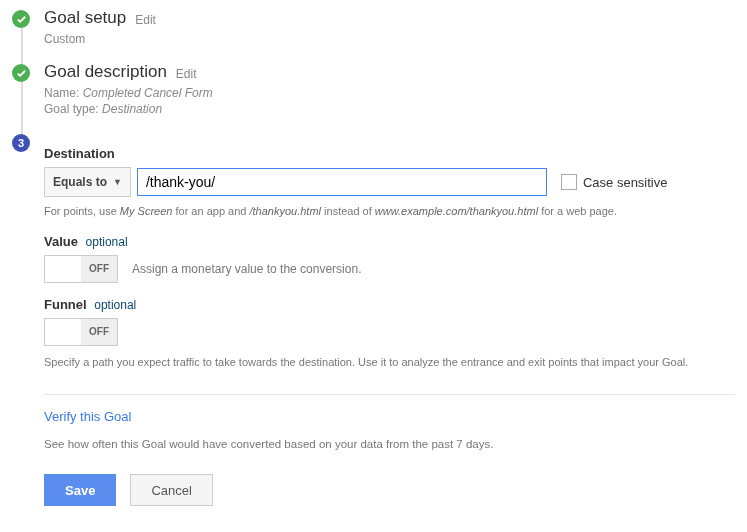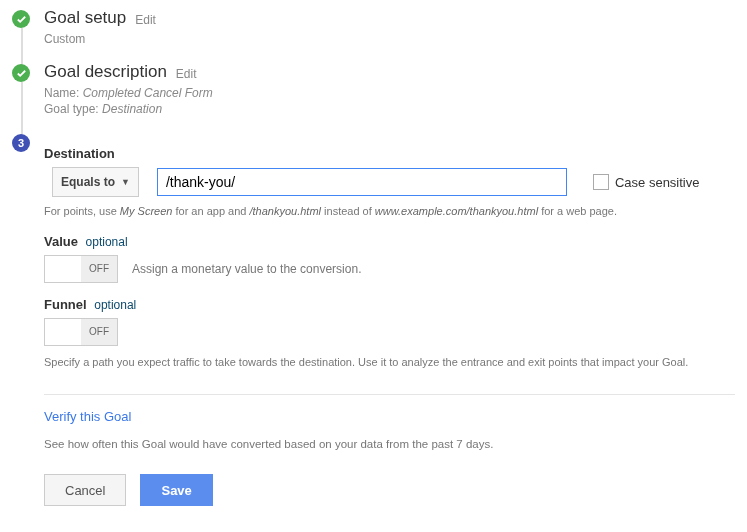--- a/index.html
+++ b/index.html
@@ -44,21 +44,21 @@
   .step-icon.done { background: #4caf50; }
   .step-icon.active { background: #3f51b5; }
   .step-body { flex: 1; padding-bottom: 14px; }
   .step-title-row { display: flex; align-items: center; gap: 9px; }
   .step-title { font-size: 17px; color: #333; margin: 0 0 4px 0; font-weight: 400; }
   .edit-link { font-size: 12px; color: #888; cursor: pointer; }
   .sub-gray { color: #888; font-size: 12px; margin-bottom: 2px; }
   .sub-gray .ital { font-style: italic; }
   .sec-head { font-size: 13px; font-weight: bold; color: #333; margin-top: 14px; margin-bottom: 6px; }
   .sec-head .opt { font-weight: normal; color: #0c4a6e; font-size: 12px; margin-left: 4px; }
-  .dest-row { display: flex; align-items: center; gap: 18px; margin-left: 8px; }
+  .dest-row { display: flex; align-items: center; gap: 6px; }
   .dropdown {
     display: inline-flex; align-items: center;
     border: 1px solid #ccc; background: #f7f7f7;
     height: 28px; padding: 0 8px; font-size: 12px; color: #444;
     cursor: pointer; font-weight: bold;
   }
   .dropdown .caret { margin-left: 6px; font-size: 9px; color: #555; }
   .dest-input {
     border: 1px solid #4285f4;
     height: 28px; box-sizing: border-box;
@@ -72,21 +72,21 @@
   }
   .hint { font-size: 11px; color: #777; margin-top: 6px; line-height: 1.5; }
   .hint .ital { font-style: italic; color: #666; }
   .toggle-row { display: flex; align-items: center; gap: 14px; }
   .toggle {
     display: inline-flex; border: 1px solid #ccc; height: 26px;
     cursor: pointer;
   }
   .toggle .half {
     width: 36px; display: flex; align-items: center; justify-content: center;
-    font-size: 10px; font-weight: normal; color: #666;
+    font-size: 10px; font-weight: bold; color: #666;
   }
   .toggle .off-active { background: #eee; }
   .toggle .blank { background: #fff; }
   .toggle-desc { font-size: 12px; color: #777; }
   hr.div {
     border: none; border-top: 1px solid #e5e5e5; margin: 24px 0 14px 0;
   }
   .verify-row { display: flex; align-items: baseline; gap: 14px; margin-bottom: 24px; flex-direction: column; }
   .verify-link { color: #3b78e7; font-size: 13px; cursor: pointer; }
   .verify-desc { color: #777; font-size: 11.5px; }
@@ -186,17 +186,17 @@
     <div class="hint" style="margin-top:8px;">Specify a path you expect traffic to take towards the destination. Use it to analyze the entrance and exit points that impact your Goal.</div>
 
     <hr class="div">
 
     <div class="verify-row">
       <span class="verify-link">Verify this Goal</span>
       <span class="verify-desc">See how often this Goal would have converted based on your data from the past 7 days.</span>
     </div>
 
     <div class="btn-row">
+      <div class="btn btn-primary">Save</div>
       <div class="btn btn-sec">Cancel</div>
-      <div class="btn btn-primary">Save</div>
     </div>
   </div>
 </div>
 
 </body></html>

